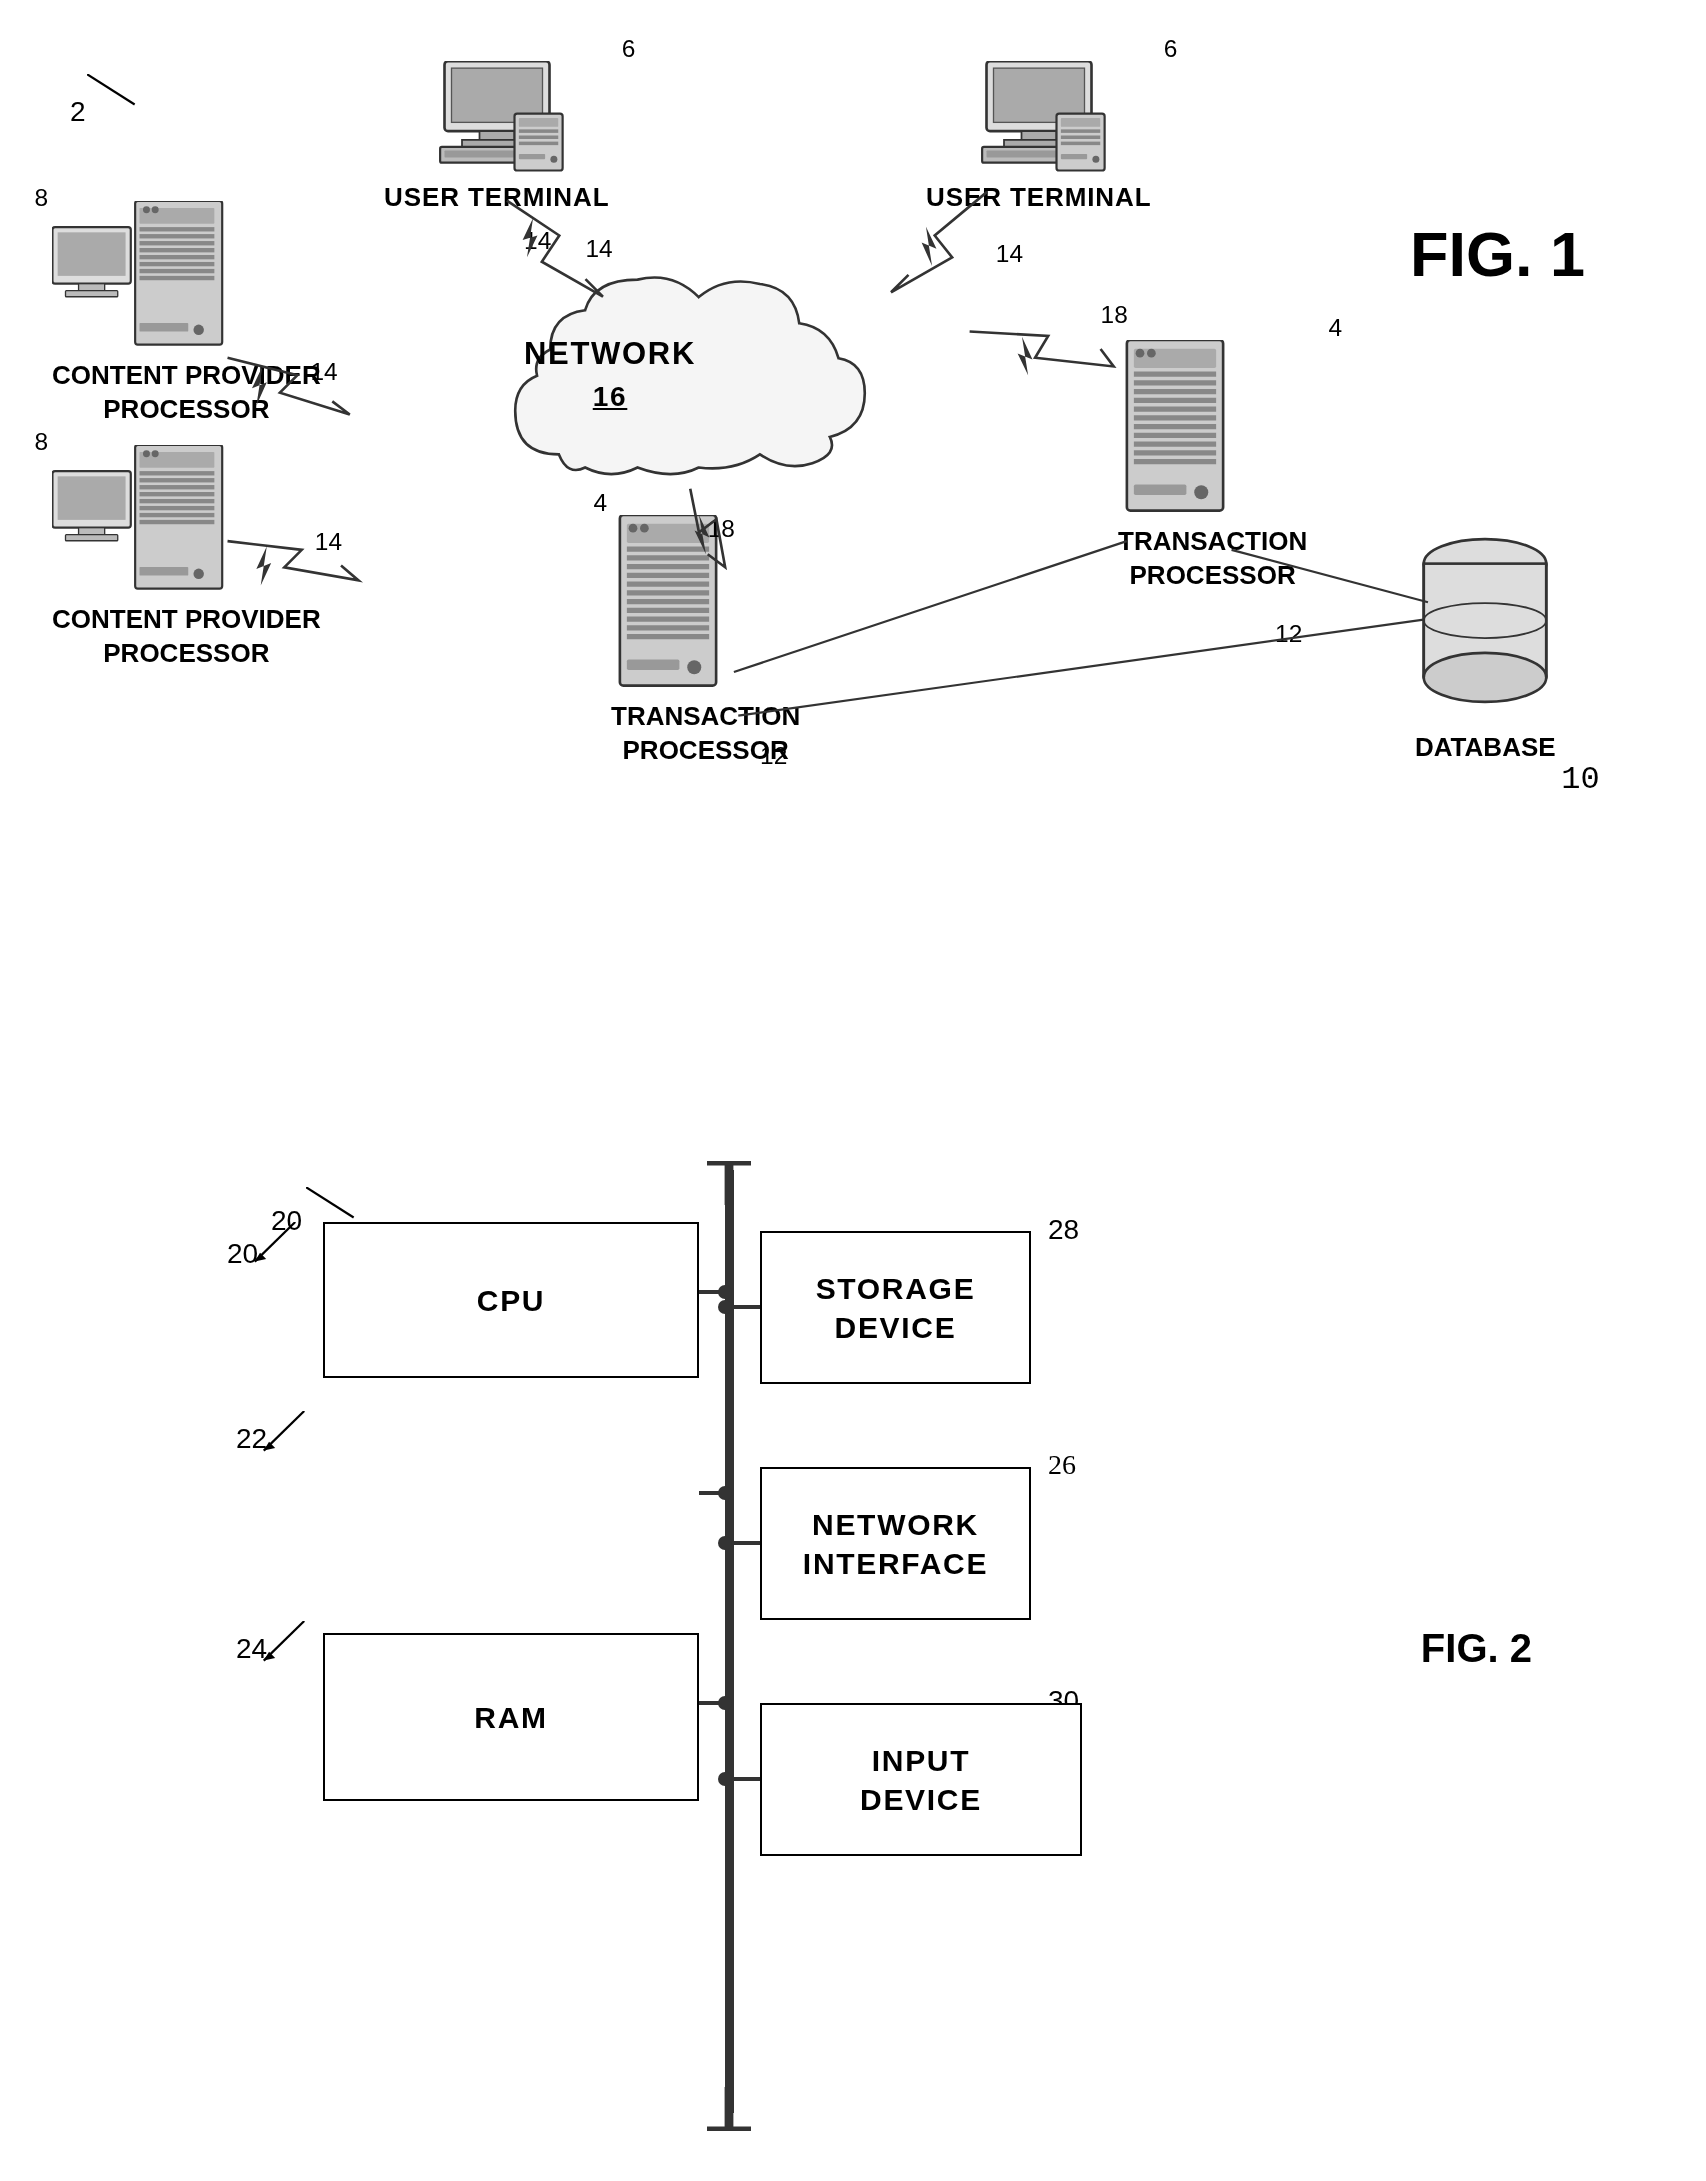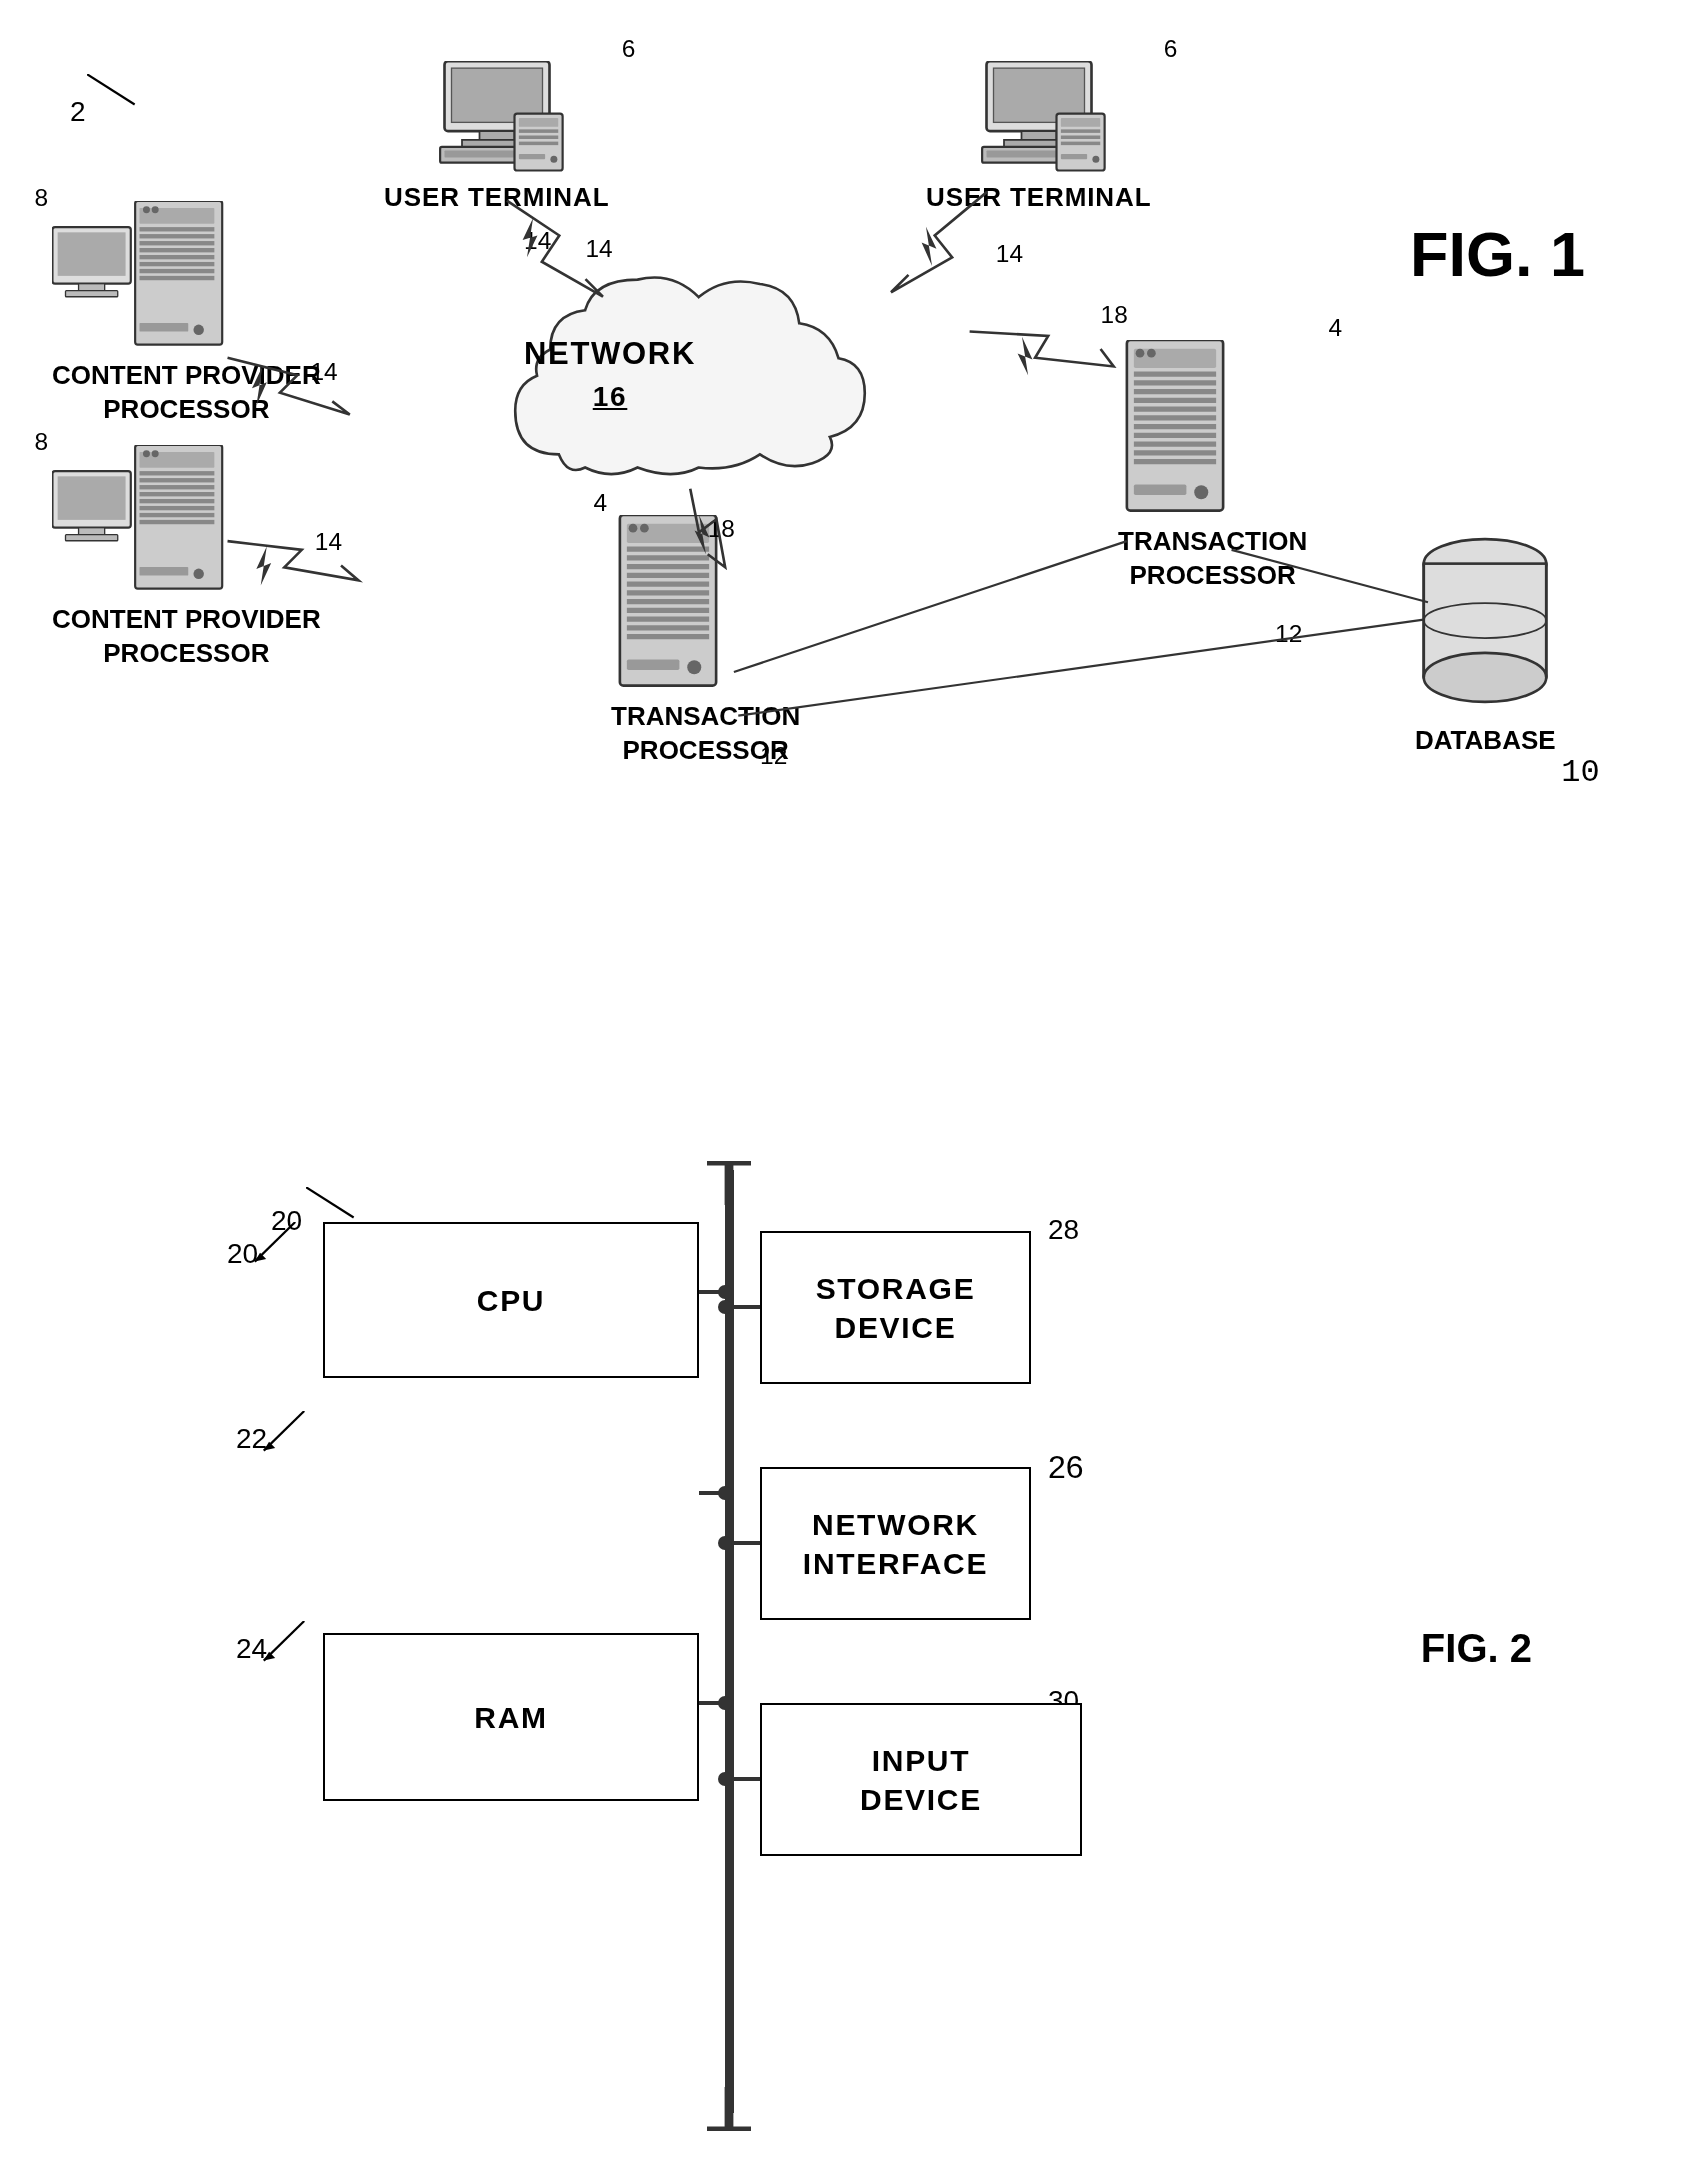--- a/index.html
+++ b/index.html
@@ -423,21 +423,21 @@
     <div class="database-icon">
       <span style="position:absolute;bottom:-35px;right:-44px;font-size:32px;font-family:Liberation Mono, monospace;">10</span>
       <svg width="140" height="175" viewBox="0 0 160 200">
         <ellipse cx="80" cy="35" rx="70" ry="28" fill="#ddd" stroke="#333" stroke-width="3"></ellipse>
         <rect x="10" y="35" width="140" height="130" fill="#ddd" stroke="#333" stroke-width="3"></rect>
         <ellipse cx="80" cy="165" rx="70" ry="28" fill="#ccc" stroke="#333" stroke-width="3"></ellipse>
         <ellipse cx="80" cy="100" rx="70" ry="20" fill="none" stroke="#333" stroke-width="2"></ellipse>
         <line x1="10" y1="35" x2="10" y2="165" stroke="#333" stroke-width="3"></line>
         <line x1="150" y1="35" x2="150" y2="165" stroke="#333" stroke-width="3"></line>
       </svg>
-      <div class="db-label" style="font-family:Arial;font-size:26px;font-weight:bold;text-align:center;margin-top:14px;">DATABASE</div>
+      <div class="db-label" style="font-family:Arial;font-size:26px;font-weight:bold;text-align:center;margin-top:21px;">DATABASE</div>
     </div>
 
     <svg style="position:absolute;top:0;left:0;width:1707px;height:1004px;pointer-events:none;" viewBox="0 0 1954 1150" width="1707" height="1004">
 
       <text x="670" y="265" font-family="Arial" font-size="28">14</text>
 
       <path d="M580,200 L640,240 L620,270 L690,310 L670,290" fill="none" stroke="#333" stroke-width="3"></path>
 
       <polygon points="610,220 598,245 615,240 603,265" fill="#333"></polygon>
 
@@ -525,21 +525,21 @@
     <div class="bus-dot" style="top:561px;"></div>
 
     <span style="position:absolute;top:79px;left:1048px;font-size:28px;font-family:Arial;">28</span>
     <div class="block-box" style="top:96px;left:760px;width:271px;height:153px;">
       <span class="block-label" style="white-space:pre;text-align:center;">STORAGE
 DEVICE</span>
     </div>
     <div class="connector-h" style="top:170px;left:732px;width:28px;"></div>
     <div class="bus-dot" style="top:165px;"></div>
 
-    <span style="position:absolute;top:314px;left:1048px;font-size:32px;font-family:Liberation Sans, sans-serif;">26</span>
+    <span style="position:absolute;top:314px;left:1048px;font-size:28px;font-family:Liberation Serif, serif;">26</span>
     <div class="block-box" style="top:332px;left:760px;width:271px;height:153px;">
       <span class="block-label" style="white-space:pre;text-align:center;">NETWORK
 INTERFACE</span>
     </div>
     <div class="connector-h" style="top:406px;left:732px;width:28px;"></div>
     <div class="bus-dot" style="top:401px;"></div>
 
     <span style="position:absolute;top:550px;left:1048px;font-size:28px;font-family:Arial;">30</span>
     <div class="block-box" style="top:568px;left:760px;width:322px;height:153px;">
       <span class="block-label" style="white-space:pre;text-align:center;">INPUT

